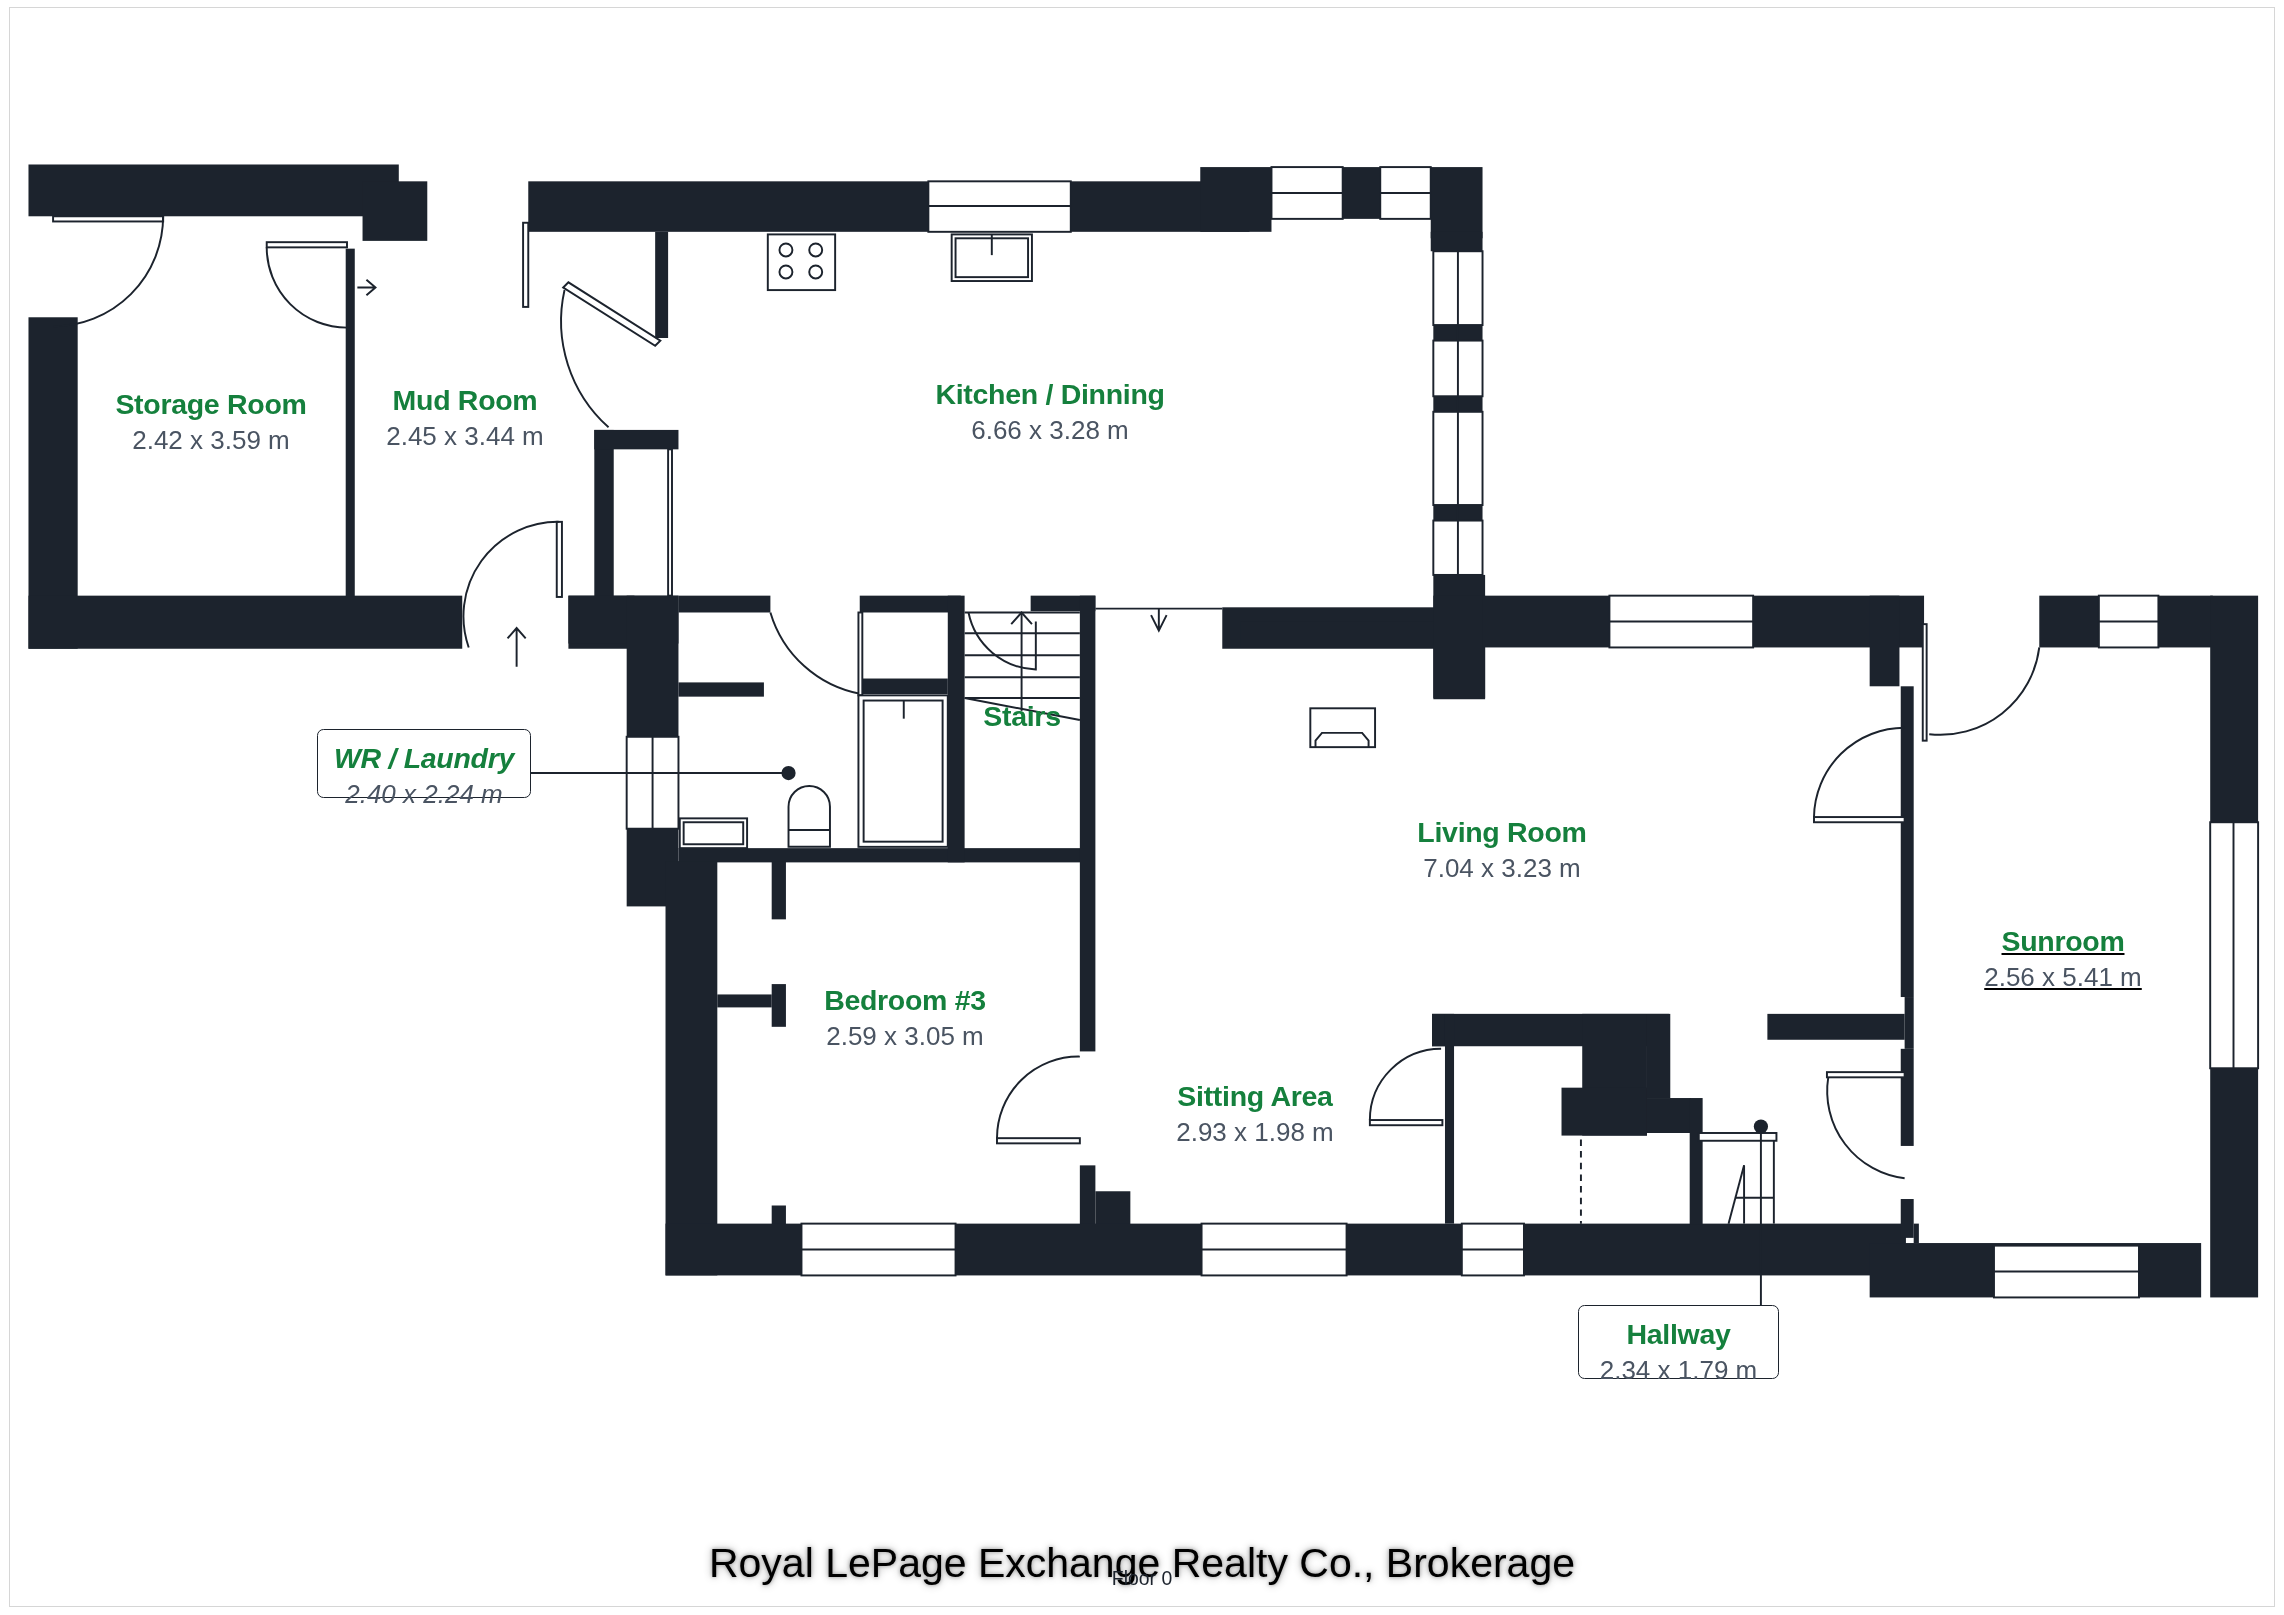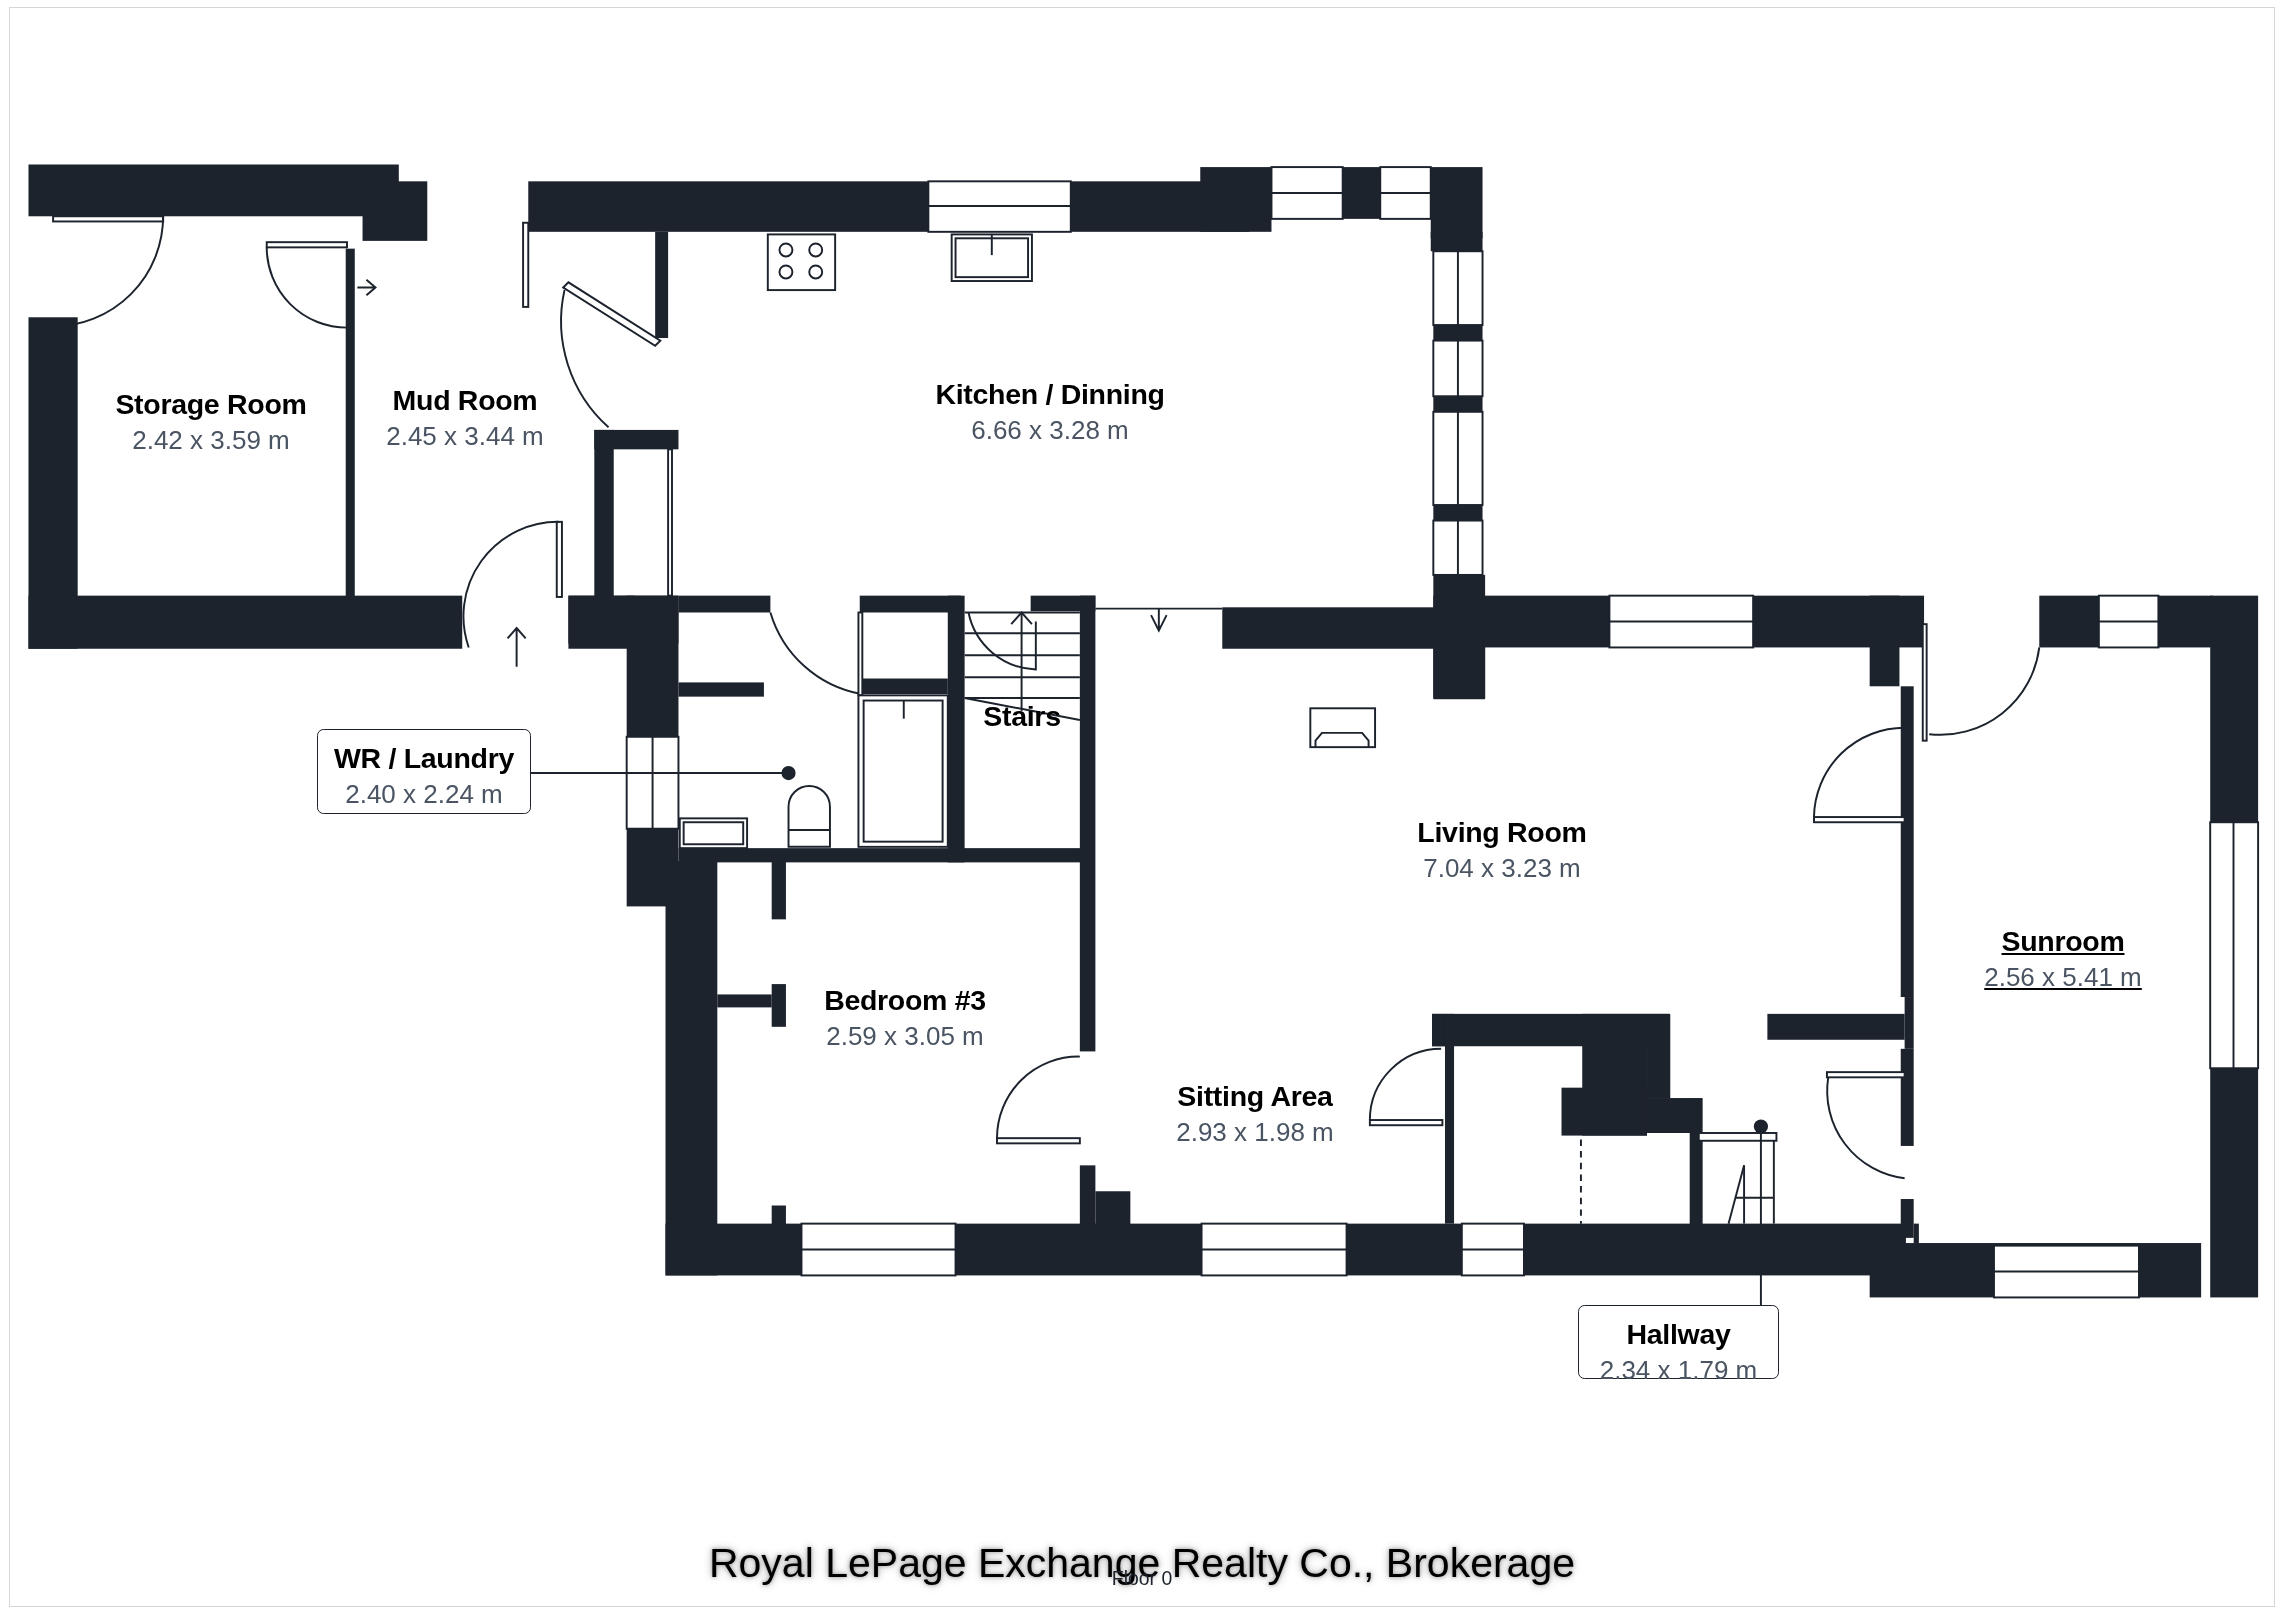--- a/index.html
+++ b/index.html
@@ -6,21 +6,21 @@
   body { width: 2284px; height: 1616px; position: relative; overflow: hidden;
          font-family: "Liberation Sans", "DejaVu Sans", sans-serif; }
   .frame { position: absolute; left: 9px; top: 6.5px; width: 2266px; height: 1600px;
            border: 1.9px solid #d6d6d6; box-sizing: border-box; }
   svg.plan { position: absolute; left: 0; top: 0; width: 2284px; height: 1616px; }
   .wall { fill: #1c232d; }
   .win  { fill: #ffffff; stroke: #1c232d; stroke-width: 3; }
   .thin { fill: none; stroke: #1c232d; stroke-width: 3; }
   .fix  { fill: #ffffff; stroke: #1c232d; stroke-width: 3; }
   .room-label { position: absolute; transform: translate(-50%, 0); text-align: center; white-space: nowrap; }
-  .room-name { font-weight: 700; font-size: 28.5px; color: #000000; letter-spacing: -0.3px; }
+  .room-name { font-weight: 700; font-size: 28.5px; color: #15803d; letter-spacing: -0.3px; }
   .room-dims { font-size: 26px; color: #4a5462; margin-top: 3.9px; }
   .callout { position: absolute; border: 1.9px solid #1c232d; border-radius: 6.5px; background: #fff;
              text-align: center; box-sizing: border-box; padding-top: 11.7px; }
   .watermark { position: absolute; left: 50%; top: 1540px; transform: translateX(-50%);
                font-size: 41px; color: #000000; white-space: nowrap;
                text-shadow: 0 0 3.9px #9a9a9a, 0 0 9px #b0b0b0; }
   .floor-label { position: absolute; left: 50%; top: 1567px; transform: translateX(-50%);
                  font-size: 19.4px; font-weight: 400; color: #1c232d; white-space: nowrap; }
 </style>
 </head>
@@ -256,21 +256,21 @@
   <div class="room-dims">2.42 x 3.59 m</div>
 </div>
 <div class="room-label" style="left:465px; top:364px;margin-top:20px;">
   <div class="room-name">Mud Room</div>
   <div class="room-dims">2.45 x 3.44 m</div>
 </div>
 <div class="room-label" style="left:1050px; top:378px;">
   <div class="room-name">Kitchen / Dinning</div>
   <div class="room-dims">6.66 x 3.28 m</div>
 </div>
-<div class="callout" style="left:317px; top:729px; width:214px; height:85px;">
+<div class="callout" style="left:317px; top:729px; width:214px; height:69px;font-style:italic;">
   <div class="room-name">WR / Laundry</div>
   <div class="room-dims">2.40 x 2.24 m</div>
 </div>
 <div class="room-label" style="left:1022px; top:700px;">
   <div class="room-name">Stairs</div>
 </div>
 <div class="room-label" style="left:1490px; top:816px;margin-left:12px;">
   <div class="room-name">Living Room</div>
   <div class="room-dims">7.04 x 3.23 m</div>
 </div>

